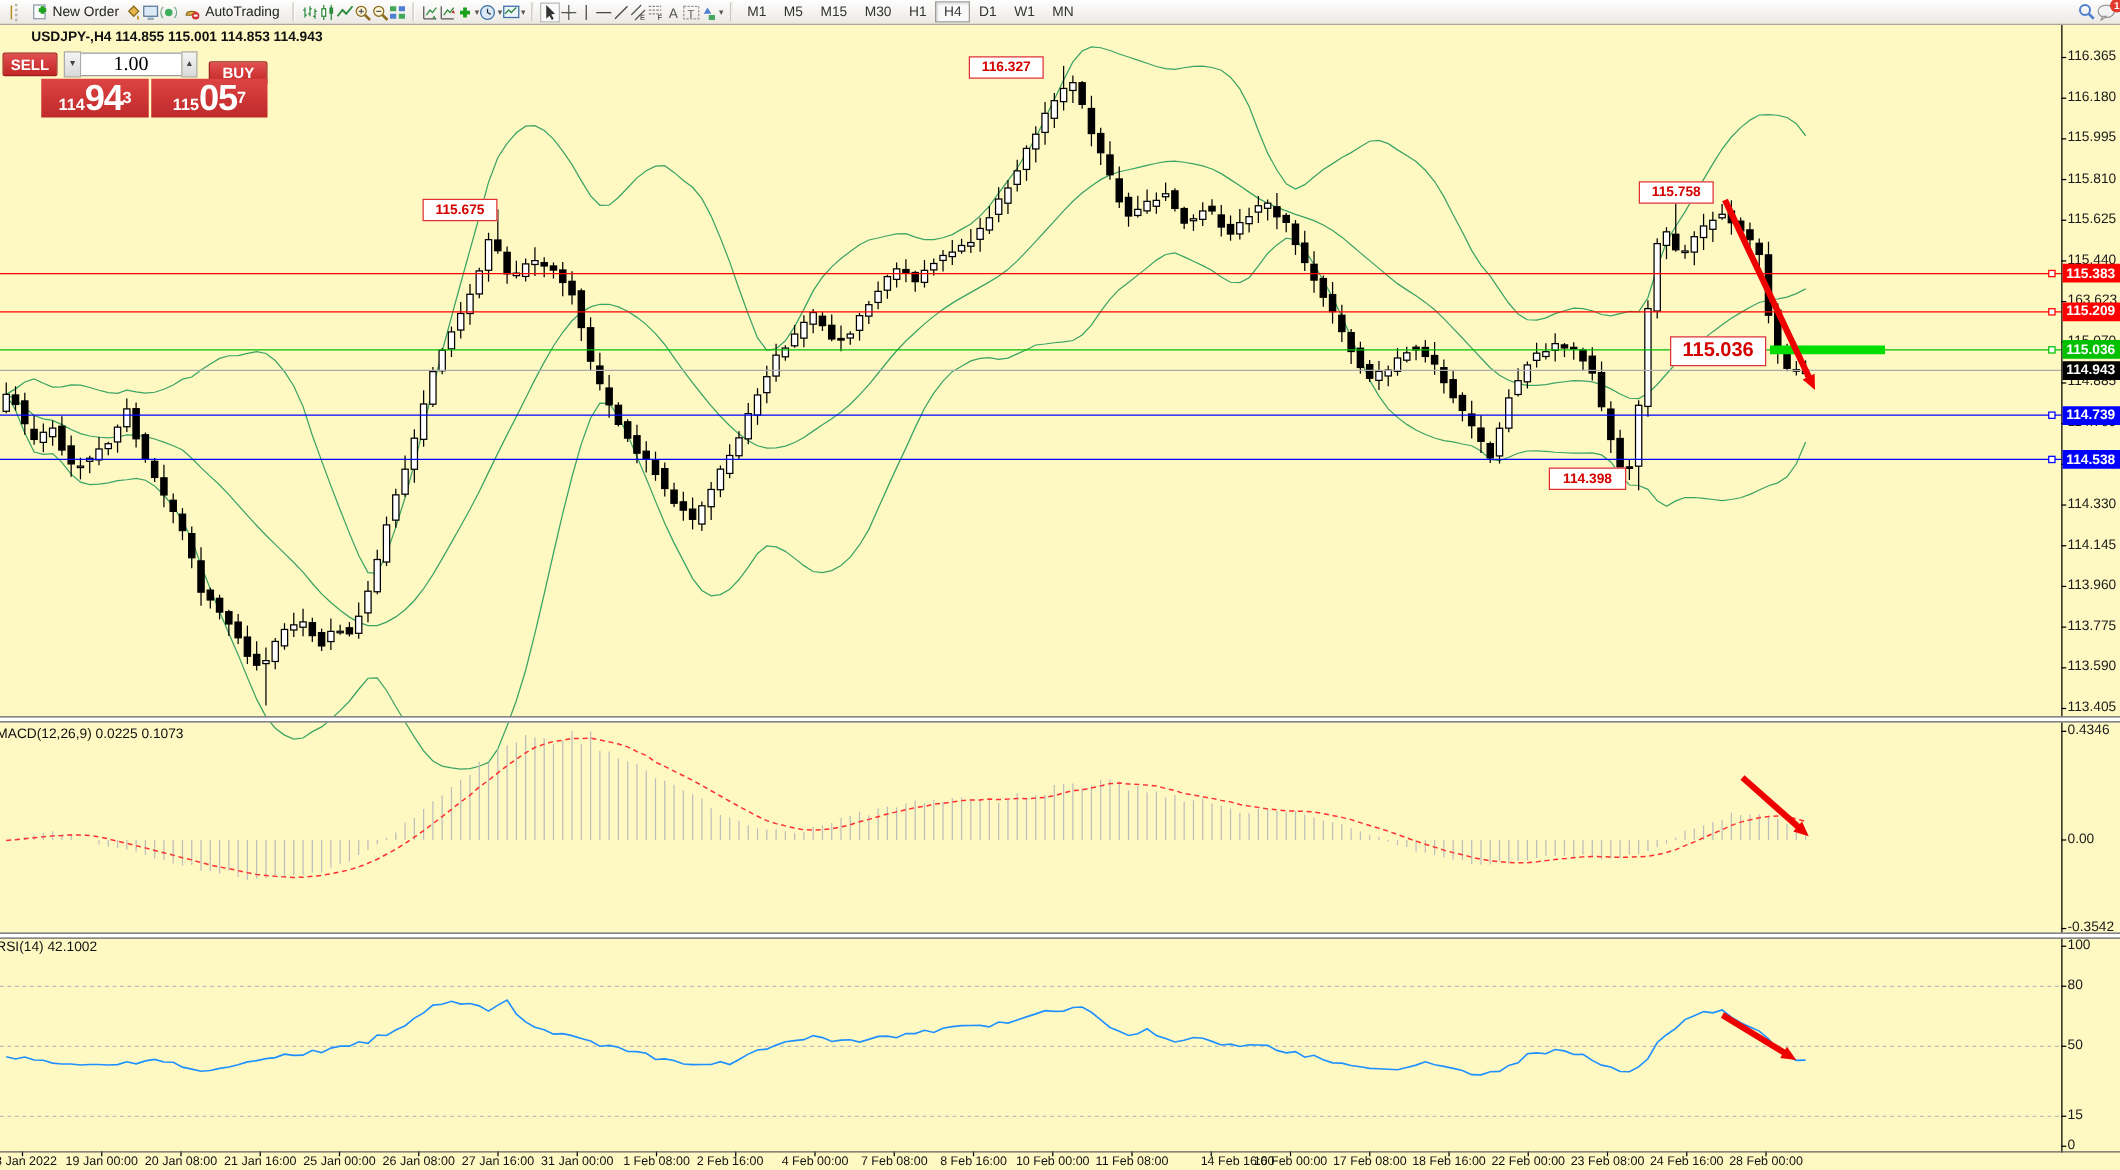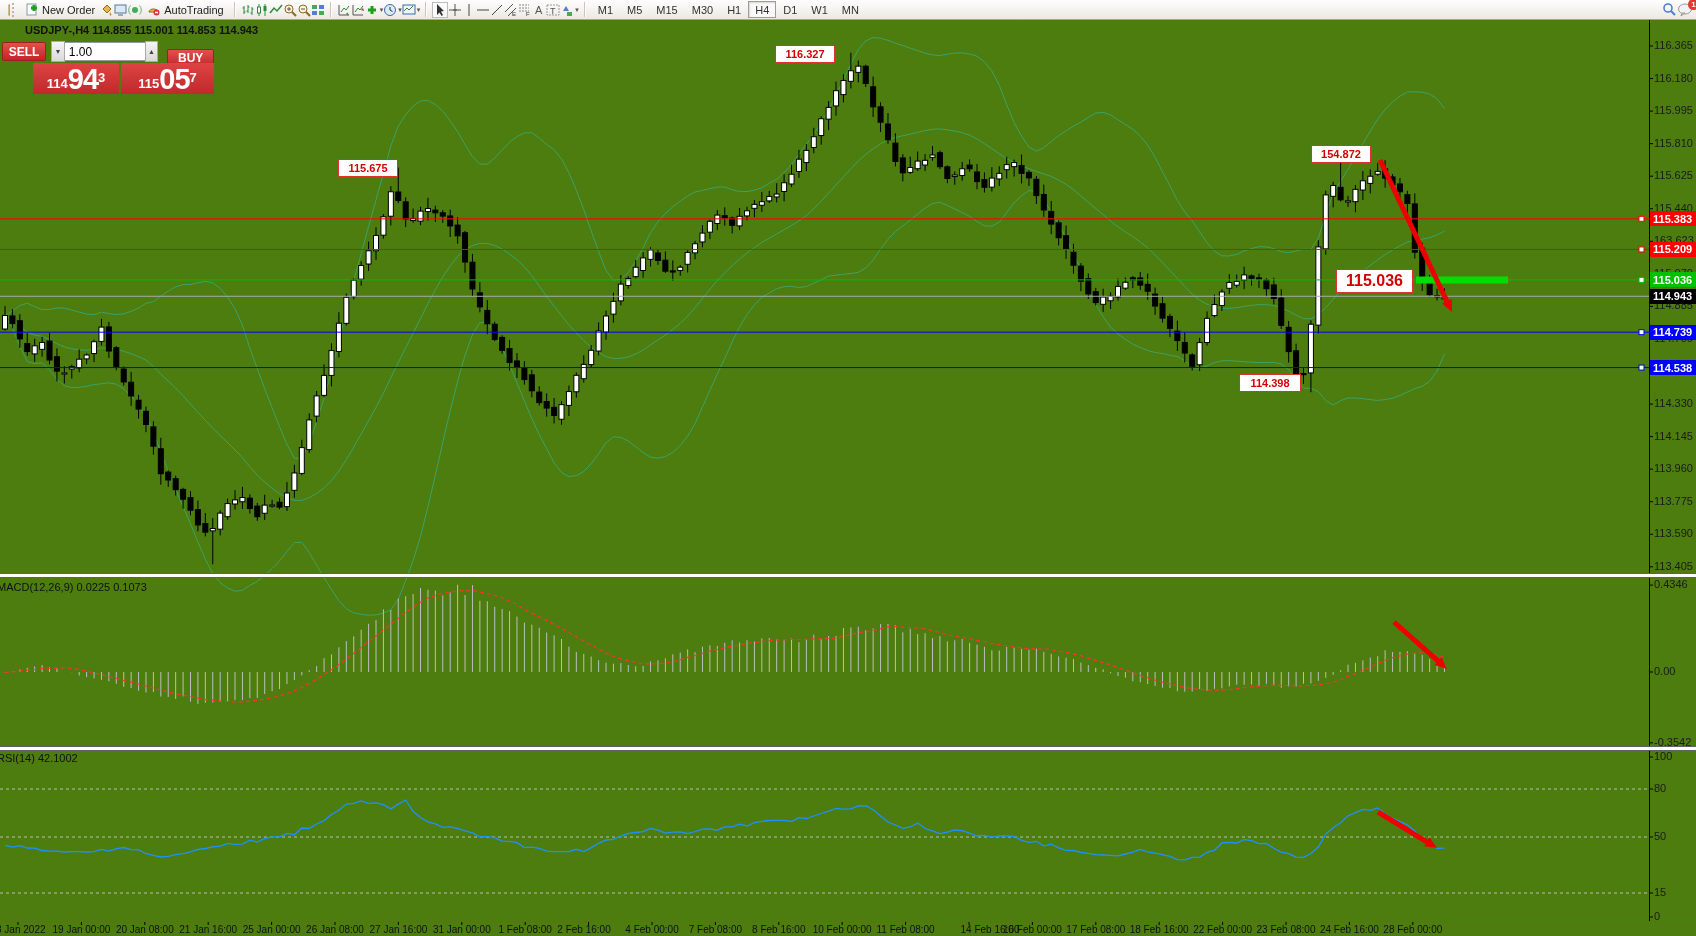--- a/index.html
+++ b/index.html
@@ -1,16 +1,16 @@
 <!DOCTYPE html>
 <html><head>
 <meta charset="utf-8">
 <style>
   html,body{margin:0;padding:0;background:#fff;}
-  #app{position:relative;width:1696px;height:936px;background:#4d7c0f;overflow:hidden;
+  #app{position:relative;width:1696px;height:936px;background:#fef9c3;overflow:hidden;
        font-family:"Liberation Sans",sans-serif;-webkit-font-smoothing:antialiased;}
   
   #toolbar{position:absolute;left:0;top:0;width:1696px;height:19px;z-index:10;
     background:linear-gradient(#fefefe,#ece9e3);border-bottom:1px solid #a9a59c;
     display:flex;align-items:center;font-size:11px;color:#222;}
   .tb-group{display:flex;align-items:center;height:100%;padding:0 3px;}
   .tb-sep{width:1px;height:15px;background:#c9c5bc;margin:0 2px;border-right:1px solid #fff;}
   .tb-handle{width:4px;height:14px;margin:0 2px;border-left:2px dotted #b9b5ac;}
   .tb-btn{display:flex;align-items:center;gap:3px;padding:1px 4px;height:15px;border:1px solid transparent;
     border-radius:2px;cursor:default;white-space:nowrap;}
@@ -25,21 +25,21 @@
   #symbol-title{position:absolute;left:5px;top:24px;font-size:11px;font-weight:bold;color:#111;z-index:5;padding-left:20px;}
   #trade-widget{position:absolute;left:2px;top:41px;z-index:5;width:212px;}
   #tw-row1{display:flex;align-items:center;height:21px;}
   .tw-btn{height:19px;display:flex;align-items:center;justify-content:center;color:#fff;font-weight:bold;
      font-size:12px;background:linear-gradient(#e25050,#c22525);border:1px solid #9d1f1f;border-radius:2px;}
   #tw-sell-btn{width:44px;}
   #tw-buy-btn{width:51px;margin-left:9px;margin-top:13px;}
   .tw-spin{width:13px;height:19px;background:linear-gradient(#f4f4f4,#d9d9d9);border:1px solid #aaa;
      display:flex;align-items:center;justify-content:center;font-size:7px;color:#444;}
   #tw-volume{width:72px;height:17px;border:1px solid #999;border-left:none;border-right:none;
-     font-size:12px;text-align:left;padding:0 4px;font-family:Liberation Sans, sans-serif;}
+     font-size:16px;text-align:center;padding:0 4px;font-family:Liberation Serif, serif;}
   #tw-row2{display:flex;margin-top:1px;padding-left:31px;}
   .tw-price{height:30px;color:#fff;background:linear-gradient(#dd4343,#c02a2a);display:flex;align-items:flex-end;
      justify-content:center;padding-bottom:1px;}
   #tw-price-sell{width:101px;margin-right:2px;}
   #tw-price-buy{width:109px;}
   .pr-small{font-size:13px;font-weight:bold;line-height:19px;}
   .pr-big{font-size:29px;font-weight:bold;line-height:27px;letter-spacing:-1px;}
   .pr-sup{font-size:13px;font-weight:bold;line-height:30px;align-self:flex-start;}
   
   .anno-label{position:absolute;background:#fff;border:1px solid #e03030;color:#d40000;font-size:11px;
@@ -1000,21 +1000,21 @@
       <div class="sub-label" style="top:578.08px;">0.4346</div>
       <div class="sub-label" style="top:665px;">0.00</div>
       <div class="sub-label" style="top:735.84px;">-0.3542</div>
       <div class="sub-label" style="top:750px;">100</div>
       <div class="sub-label" style="top:782px;">80</div>
       <div class="sub-label" style="top:830px;">50</div>
       <div class="sub-label" style="top:886px;">15</div>
       <div class="sub-label" style="top:910px;">0</div>
       <div class="anno-label" style="left:775px;top:45px;width:58px;height:16px;">116.327</div>
       <div class="anno-label" style="left:338px;top:159px;width:58px;height:16px;">115.675</div>
-      <div class="anno-label" style="left:1311px;top:145px;width:58px;height:16px;">154.872</div>
+      <div class="anno-label" style="left:1311px;top:145px;width:58px;height:16px;">115.758</div>
       <div class="anno-label" style="left:1239px;top:374px;width:60px;height:16px;">114.398</div>
       <div class="anno-label large" style="left:1336px;top:269px;width:75px;height:22px;">115.036</div>
       <div class="time-label" style="left:18px;">18 Jan 2022</div>
       <div class="time-label" style="left:81.4px;">19 Jan 00:00</div>
       <div class="time-label" style="left:144.8px;">20 Jan 08:00</div>
       <div class="time-label" style="left:208.2px;">21 Jan 16:00</div>
       <div class="time-label" style="left:271.6px;">25 Jan 00:00</div>
       <div class="time-label" style="left:335px;">26 Jan 08:00</div>
       <div class="time-label" style="left:398.4px;">27 Jan 16:00</div>
       <div class="time-label" style="left:461.8px;">31 Jan 00:00</div>

